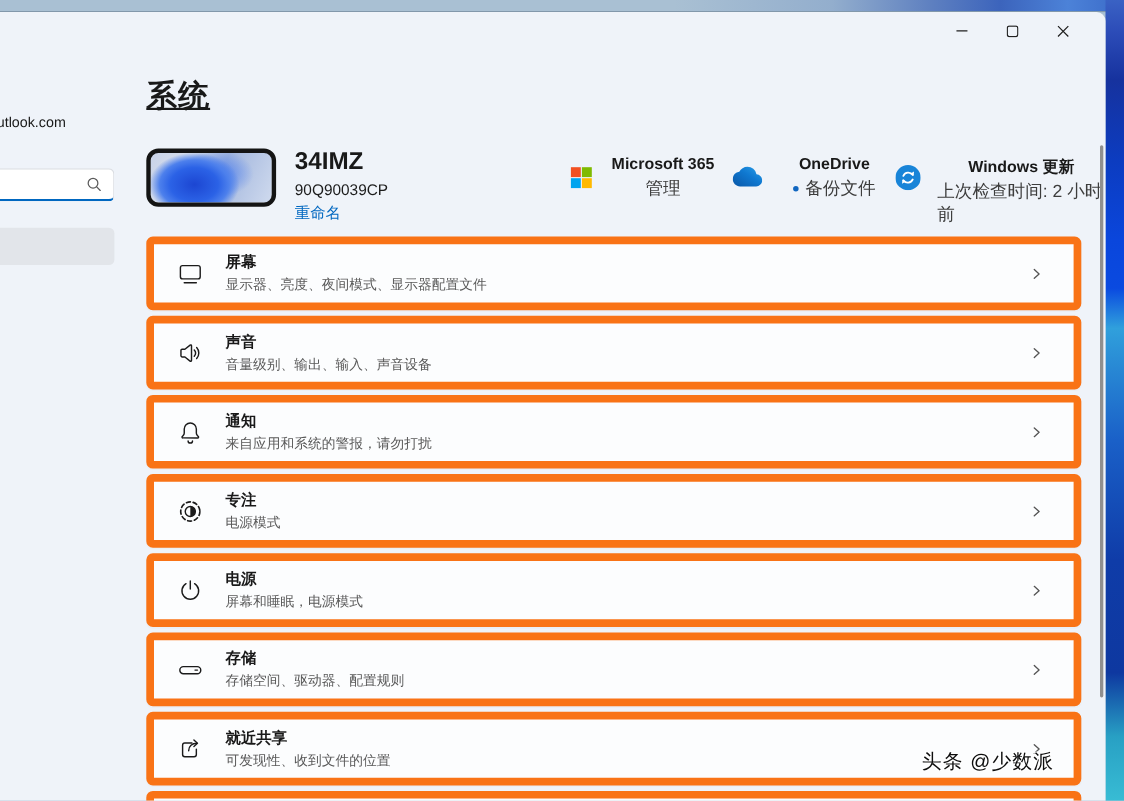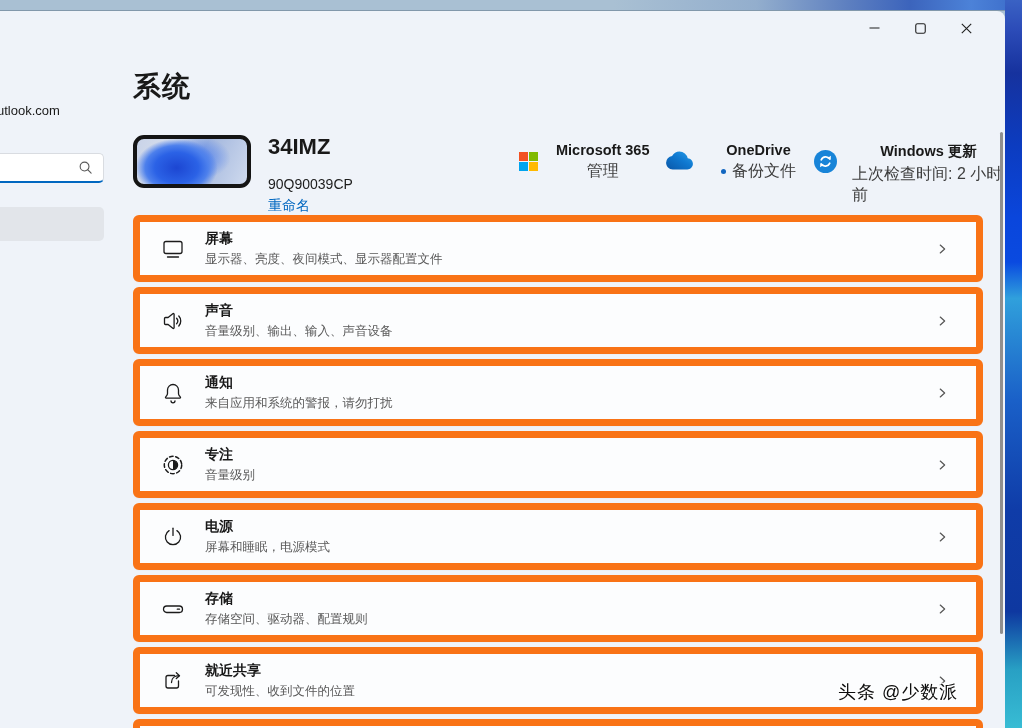--- a/index.html
+++ b/index.html
@@ -45,33 +45,33 @@
     background:#ffffff; border:1px solid #d9dce1; border-bottom:2px solid #0067c0;
     border-radius:5px; display:flex; align-items:center; justify-content:flex-end;
     padding-right:10px;
   }
   .nav-selected {
     position:absolute; left:-22px; top:196px; width:126px; height:34px;
     background:#e2e5ea; border-radius:5px;
   }
 
   
-  .page-title { position:absolute; left:133px; top:57px; font-size:28px; font-weight:600; color:#191919; letter-spacing:1px; }
+  .page-title { position:absolute; left:133px; top:57px; font-size:28px; font-weight:600; color:#191919; letter-spacing:1px;text-decoration:underline; }
 
   .device-thumb {
     position:absolute; left:133px; top:124px; width:118px; height:53px;
     border:4px solid #141414; border-radius:11px;
     background:
       radial-gradient(55% 95% at 36% 64%, #1c46d2 0%, #2b62e6 36%, #4d80ec 52%, rgba(93,140,240,0) 68%),
       radial-gradient(42% 66% at 55% 42%, #4a7cee 0%, rgba(74,124,238,0) 72%),
       linear-gradient(115deg,#c9d3e8 0%,#d6deec 28%,#a2b6dd 55%,#cfdaee 100%);
   }
   .device-info { position:absolute; left:268px; top:123px; }
   .device-name { font-size:22px; font-weight:600; color:#191919; }
-  .device-model { font-size:14px; color:#1c1c1c; margin-top:16px; }
+  .device-model { font-size:14px; color:#1c1c1c; margin-top:4px; }
   .device-rename { font-size:14px; color:#0067c0; margin-top:5px; cursor:pointer; }
 
   .quick { position:absolute; display:flex; align-items:flex-start; }
   .quick .q-text { display:flex; flex-direction:column;align-items:center; }
   .q-title { font-size:14.5px; font-weight:600; color:#191919; }
   .q-sub { font-size:16px; color:#3d3d3d; margin-top:3px; display:flex; align-items:center; }
   .q-ms { left:519px; top:131px; }
   .q-od { left:666px; top:131px;gap:16px; }
   .q-wu { left:814px; top:131px; }
   .ms-logo { width:19px; height:19px; margin-top:10px; margin-right:18px; display:grid; grid-template-columns:9px 9px; grid-gap:1px; }
@@ -269,21 +269,21 @@
     <div class="row">
       <span class="row-icon">
         <svg width="24" height="24" viewBox="0 0 24 24" fill="none" stroke="#1b1b1b" stroke-width="1.5" stroke-linecap="round">
           <circle cx="12" cy="12" r="8.7" stroke-dasharray="3.6 2.6"></circle>
           <circle cx="12" cy="12" r="4.6" stroke-width="1.3"></circle>
           <path d="M12 7.4 a4.6 4.6 0 0 1 0 9.2 Z" fill="#1b1b1b" stroke="none"></path>
         </svg>
       </span>
       <span class="row-text">
         <div class="row-title">专注</div>
-        <div class="row-sub">音量级别</div>
+        <div class="row-sub">电源模式</div>
       </span>
       <span class="chev">
         <svg width="14" height="14" viewBox="0 0 16 16" fill="none" stroke="#555" stroke-width="1.4" stroke-linecap="round" stroke-linejoin="round">
             <path d="M6 3.5 L11 8 L6 12.5"></path>
           </svg>
       </span>
     </div>
 
     <div class="row">
       <span class="row-icon">

